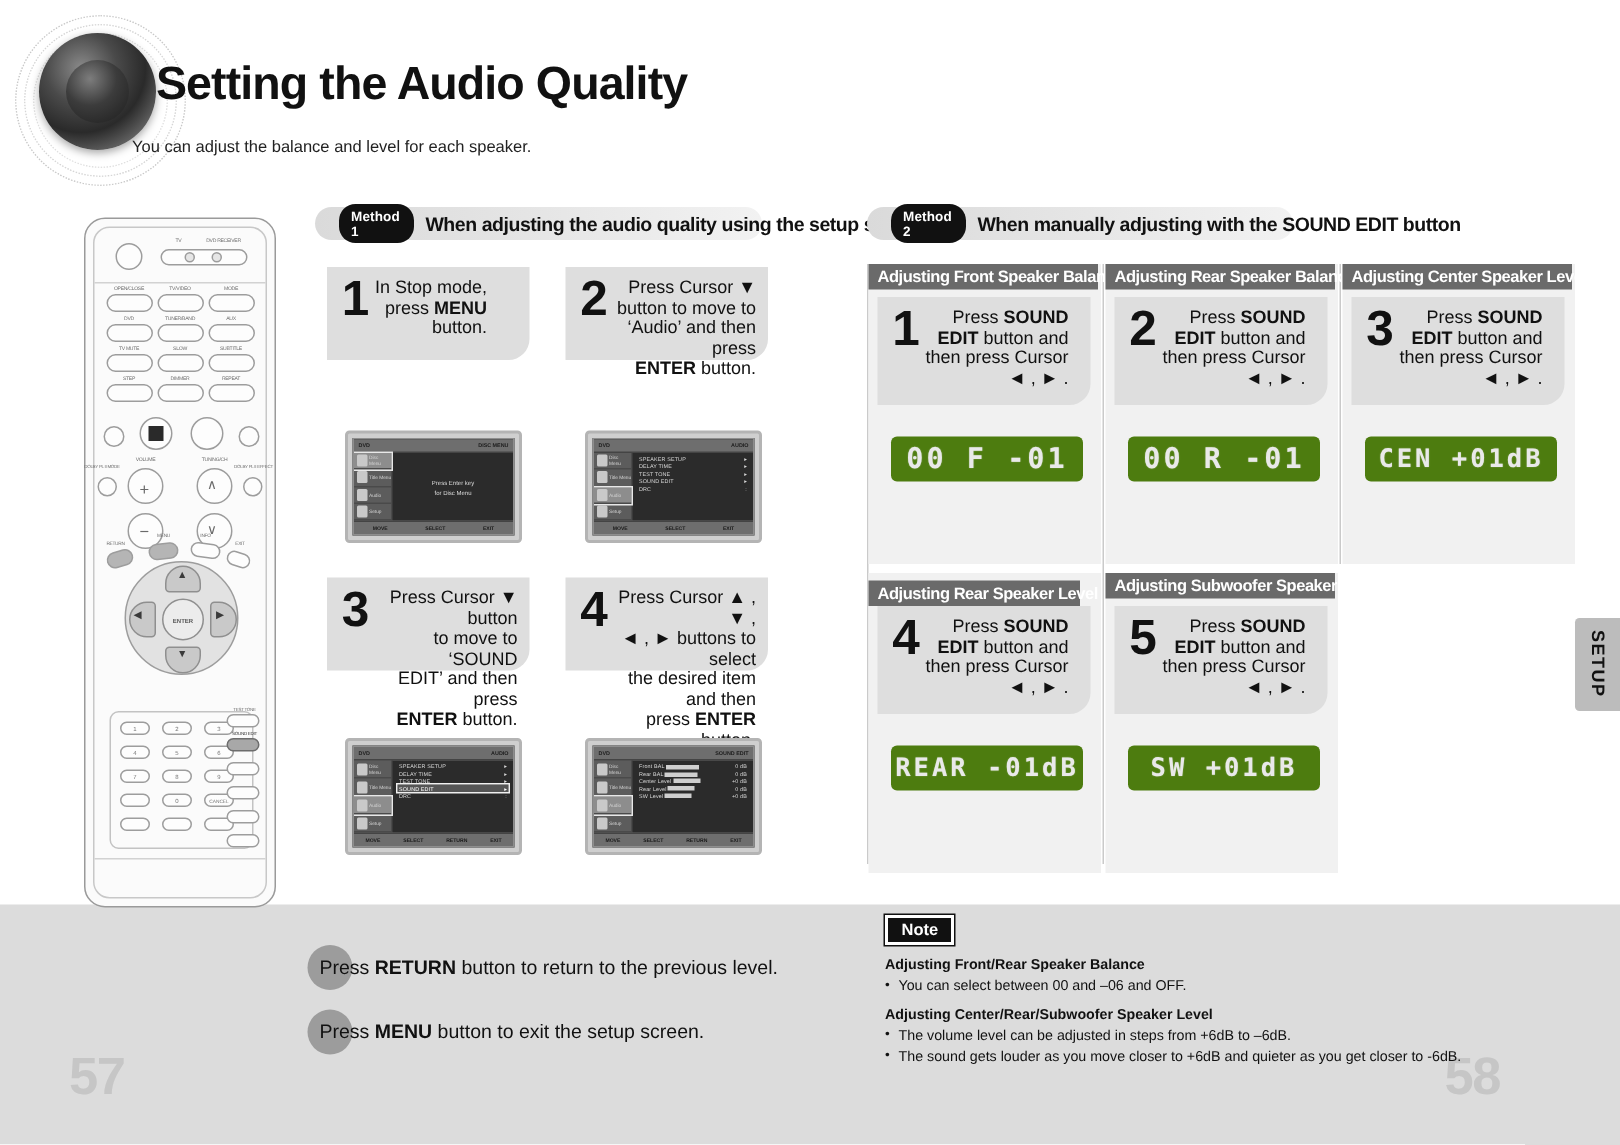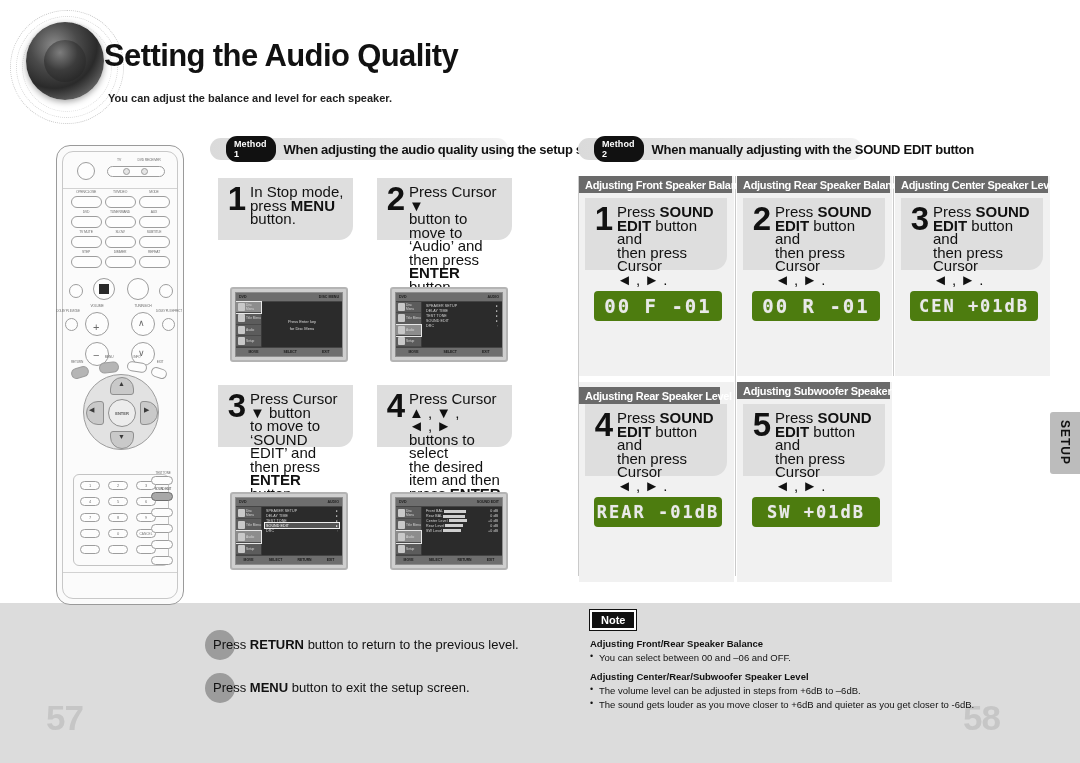--- a/index.html
+++ b/index.html
@@ -48,22 +48,22 @@
     position:absolute; left:36px; top:32px; width:42px; height:42px;
     border-radius:50%;
     background:radial-gradient(circle at 38% 30%, #7d7d7d 0%, #3c3c3c 45%, #1d1d1d 100%);
   }
   h1.title {
     position:absolute; left:104px; top:38px; margin:0;
     font-size:31px; font-weight:700; letter-spacing:-0.6px;
     font-family:"Liberation Sans", sans-serif;
   }
   .subtitle {
-    position:absolute; left:108px; top:92px;
-    font-size:11px; color:#222;font-weight:bold;
+    position:absolute; left:88px; top:92px;
+    font-size:11px; color:#222;
   }
 
   
   .method-banner {
     position:absolute; height:22px; border-radius:11px;
     background:linear-gradient(to right,#dadada 0%,#e8e8e8 60%,#f2f2f2 100%);
     display:flex; align-items:center;
   }
   .method-tag {
     background:#111; color:#fff; border-radius:11px;
@@ -81,21 +81,21 @@
     background:#dedede;
     border-radius:0 0 14px 0;
     padding:6px 8px 8px 6px;
     display:flex;
   }
   .step-num {
     font-size:33px; font-weight:700; line-height:30px;
     width:26px; flex:0 0 26px; text-align:center; color:#111;
   }
   .step-txt {
-    font-size:15px; line-height:13.5px; color:#111; padding-top:1px;
+    font-size:12px; line-height:13.5px; color:#111; padding-top:1px;text-align:right;
   }
   .step-txt b { font-weight:700; }
 
   
   .tv {
     position:absolute;
     background:#cfcfcf;
     border:2px solid #b4b4b4;
     border-radius:3px;
     padding:3px;

